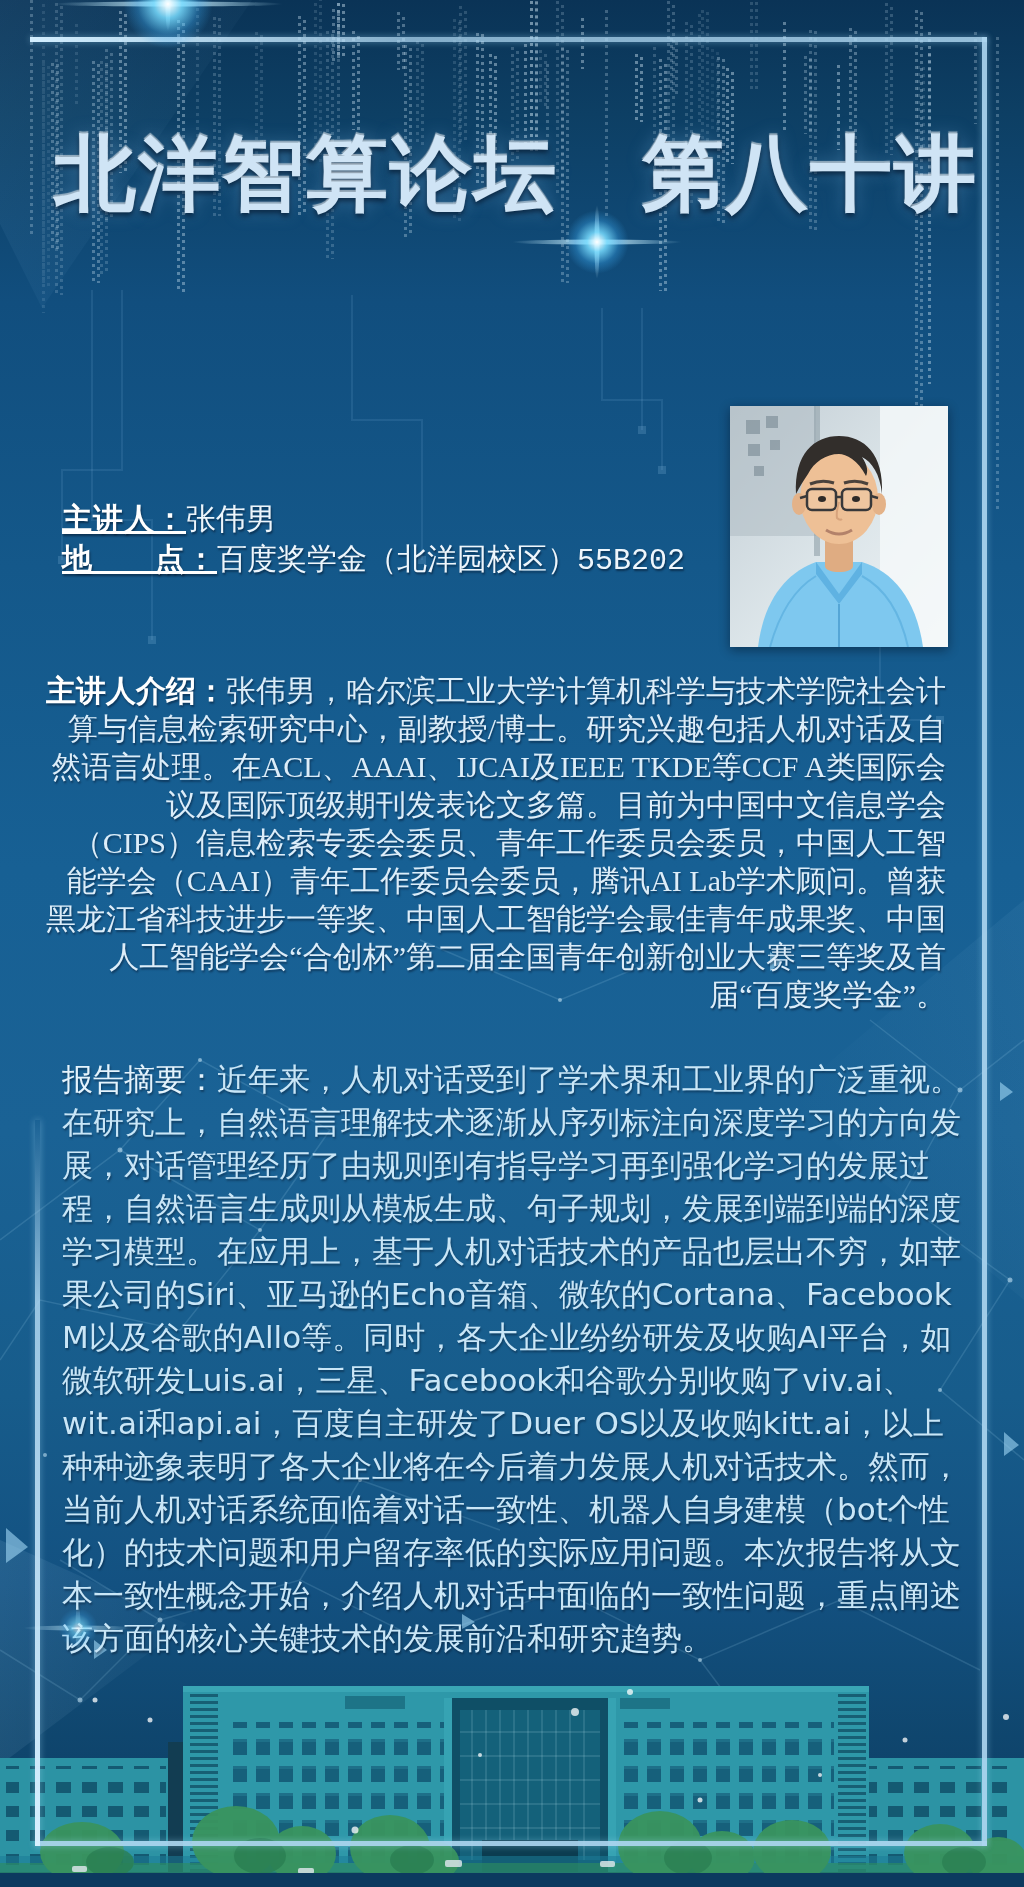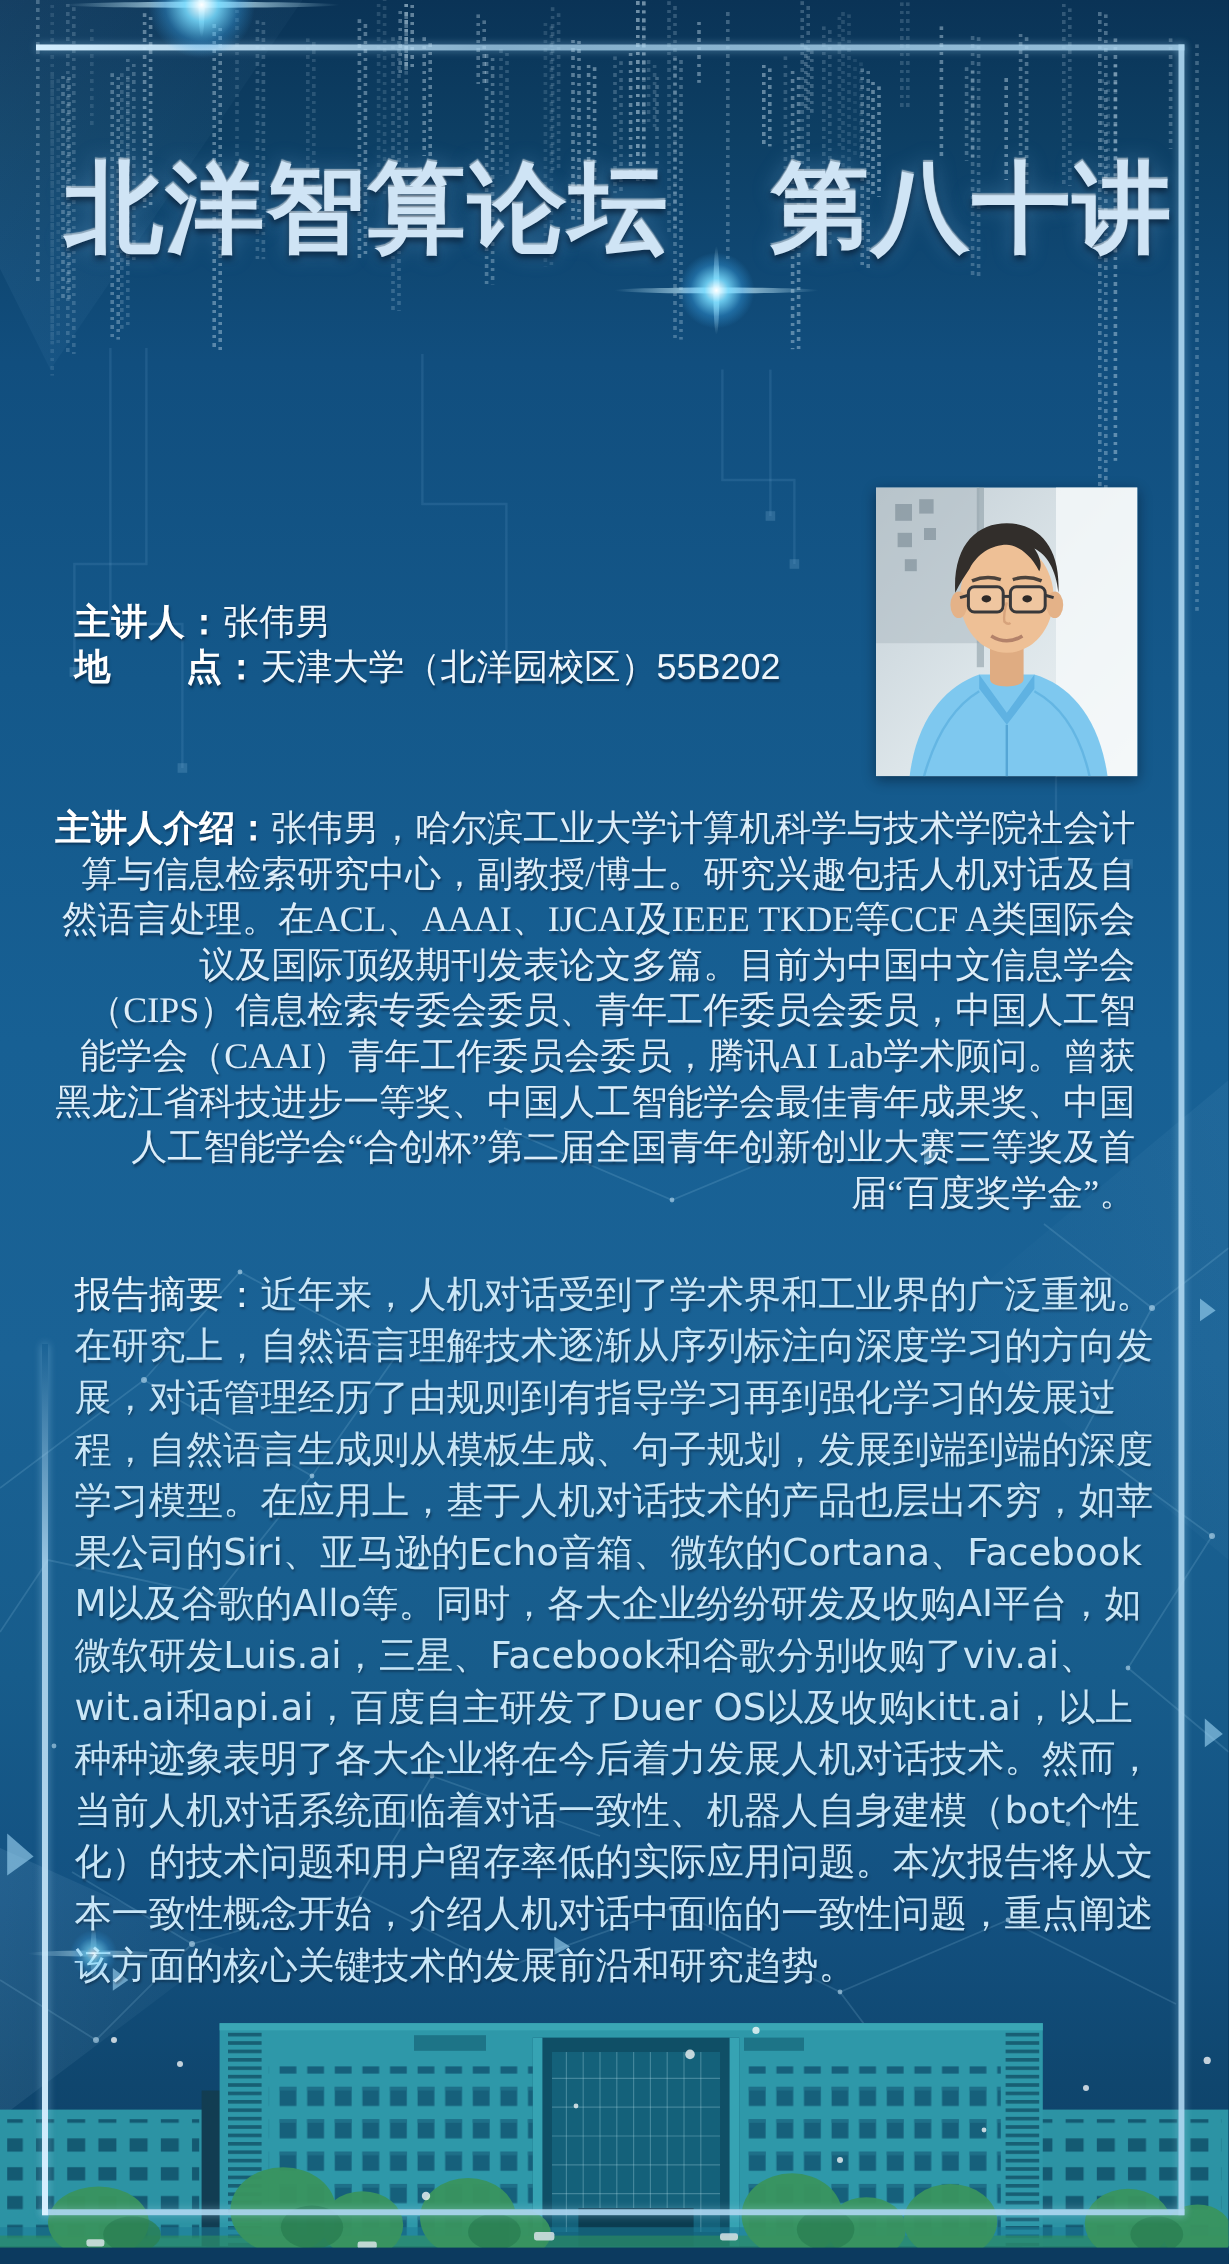--- a/index.html
+++ b/index.html
@@ -44,22 +44,22 @@
     font-size:82px;line-height:1.15;letter-spacing:2px;color:#cfe4f5;z-index:5;
     text-shadow:0 -2px 1px rgba(255,255,255,.55),0 3px 5px rgba(0,15,35,.65),0 0 18px rgba(140,200,245,.35);
   }
   .lecture-title{
     position:absolute;left:0;top:260px;width:1024px;margin:0;text-align:center;
     font-size:48px;font-weight:700;letter-spacing:3px;color:#ffffff;z-index:5;
     text-shadow:2px 3px 3px rgba(0,12,30,.6);
   }
   .info-block{position:absolute;left:62px;top:500px;z-index:5;font-size:30px;line-height:38px;color:#ffffff;}
   .info-row{white-space:nowrap;}
-  .info-label{font-weight:700;letter-spacing:1px;text-shadow:1px 2px 2px rgba(0,12,30,.5);}
-  .info-value{font-family:Liberation Sans, sans-serif;color:#eef6fc;text-shadow:1px 2px 2px rgba(0,12,30,.5);}
+  .info-label{font-weight:700;letter-spacing:1px;text-shadow:1px 2px 2px rgba(0,12,30,.5);text-decoration:underline;}
+  .info-value{font-family:Liberation Mono, monospace;color:#eef6fc;text-shadow:1px 2px 2px rgba(0,12,30,.5);}
 
   .bio-par{
     position:absolute;left:44px;top:672px;width:902px;margin:0;z-index:5;
     font-family:"Liberation Serif","DejaVu Serif",serif;
     font-size:30px;line-height:38px;color:#dcedf9;text-shadow:1px 2px 2px rgba(0,12,30,.45);text-align:right;
   }
   .bio-par .lead{font-family:"Liberation Sans","DejaVu Sans",sans-serif;font-weight:700;color:#ffffff;}
 
   .abstract-par{
     position:absolute;left:62px;top:1058px;width:906px;margin:0;z-index:5;
@@ -381,21 +381,21 @@
       <path d="M109,96 q-3,10 -2,16 q3,3 5,1" stroke="#d7a37c" stroke-width="2" fill="none"></path>
       <path d="M96,124 q13,8 26,0" stroke="#b3826a" stroke-width="3" fill="none"></path>
     </svg>
   </div>
 
   <div class="info-block">
     <div class="info-row">
       <span class="info-label">主讲人：</span><span class="info-value">张伟男</span>
     </div>
     <div class="info-row">
-      <span class="info-label">地　　点：</span><span class="info-value">天津大学（北洋园校区）55B202</span>
+      <span class="info-label">地　　点：</span><span class="info-value">百度奖学金（北洋园校区）55B202</span>
     </div>
   </div>
 
   <p class="bio-par"><span class="lead">主讲人介绍：</span><span>张伟男，哈尔滨工业大学计算机科学与技术学院社会计算与信息检索研究中心，副教授/博士。研究兴趣包括人机对话及自然语言处理。在ACL、AAAI、IJCAI及IEEE TKDE等CCF A类国际会议及国际顶级期刊发表论文多篇。目前为中国中文信息学会（CIPS）信息检索专委会委员、青年工作委员会委员，中国人工智能学会（CAAI）青年工作委员会委员，腾讯AI Lab学术顾问。曾获黑龙江省科技进步一等奖、中国人工智能学会最佳青年成果奖、中国人工智能学会“合创杯”第二届全国青年创新创业大赛三等奖及首届“百度奖学金”。</span></p>
 
   <p class="abstract-par"><span class="lead">报告摘要：</span><span>近年来，人机对话受到了学术界和工业界的广泛重视。在研究上，自然语言理解技术逐渐从序列标注向深度学习的方向发展，对话管理经历了由规则到有指导学习再到强化学习的发展过程，自然语言生成则从模板生成、句子规划，发展到端到端的深度学习模型。在应用上，基于人机对话技术的产品也层出不穷，如苹果公司的Siri、亚马逊的Echo音箱、微软的Cortana、Facebook M以及谷歌的Allo等。同时，各大企业纷纷研发及收购AI平台，如微软研发Luis.ai，三星、Facebook和谷歌分别收购了viv.ai、wit.ai和api.ai，百度自主研发了Duer OS以及收购kitt.ai，以上种种迹象表明了各大企业将在今后着力发展人机对话技术。然而，当前人机对话系统面临着对话一致性、机器人自身建模（bot个性化）的技术问题和用户留存率低的实际应用问题。本次报告将从文本一致性概念开始，介绍人机对话中面临的一致性问题，重点阐述该方面的核心关键技术的发展前沿和研究趋势。</span></p>
 
 </div>
 
 </body></html>

